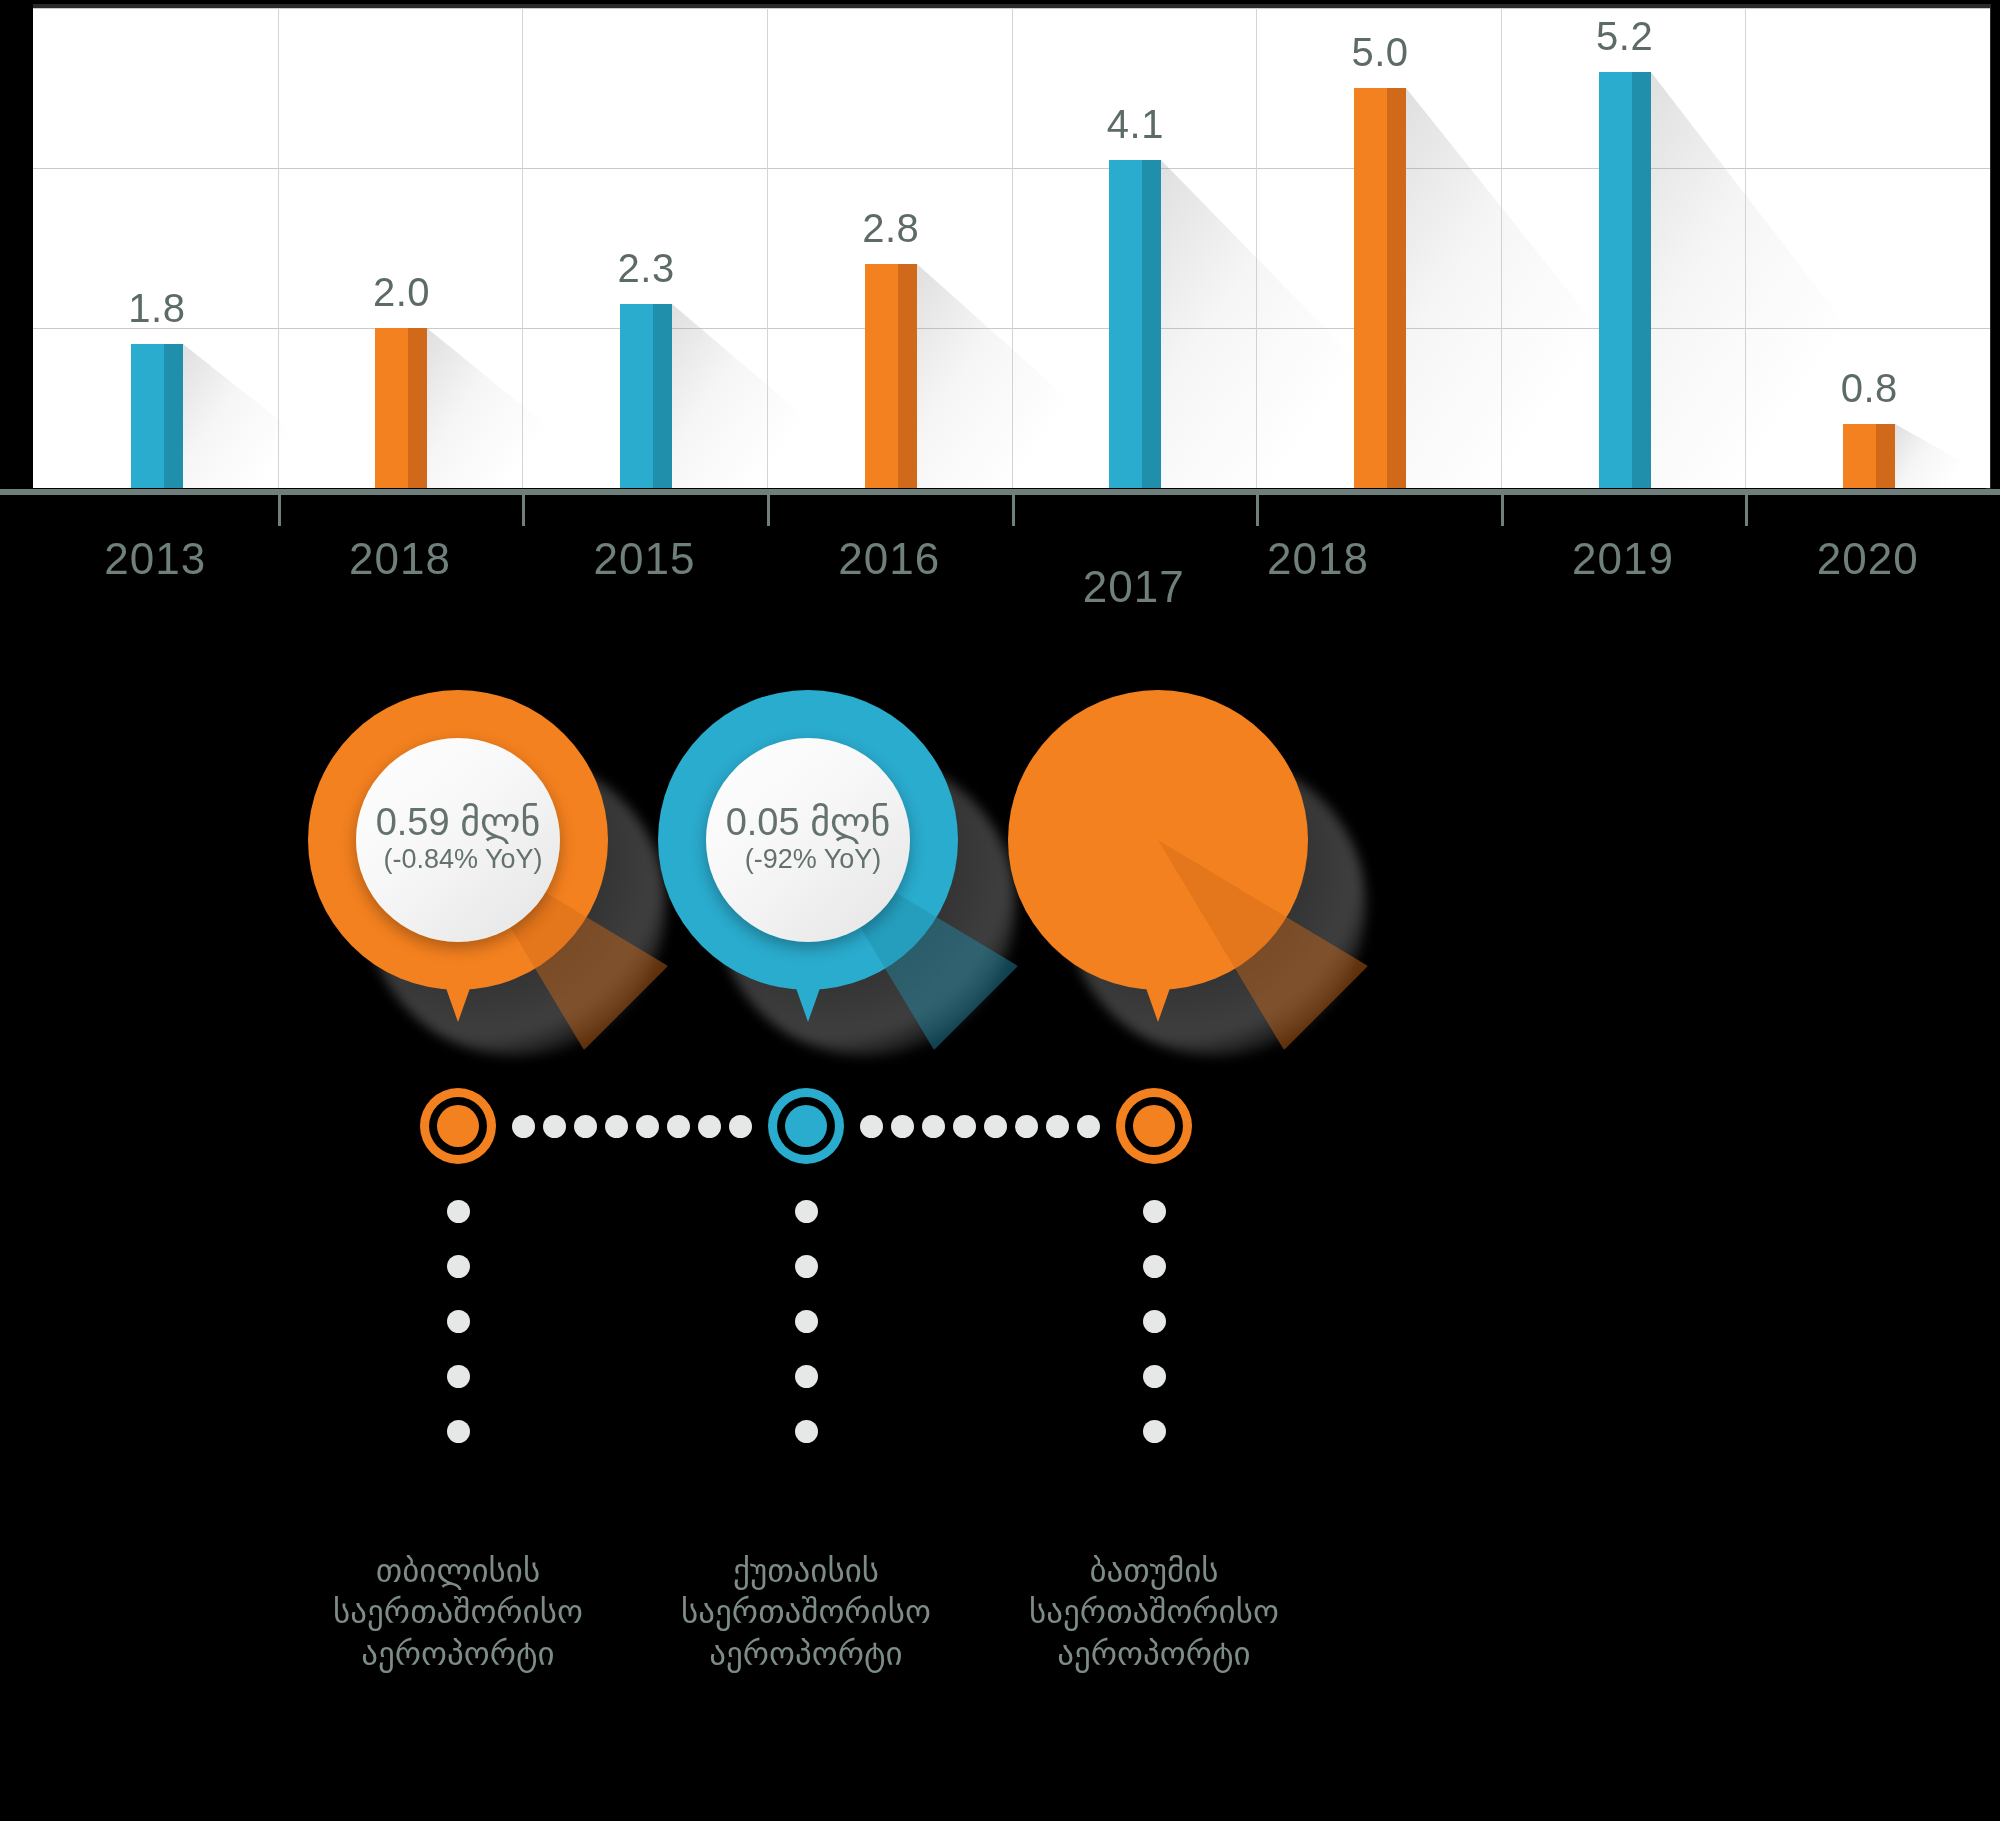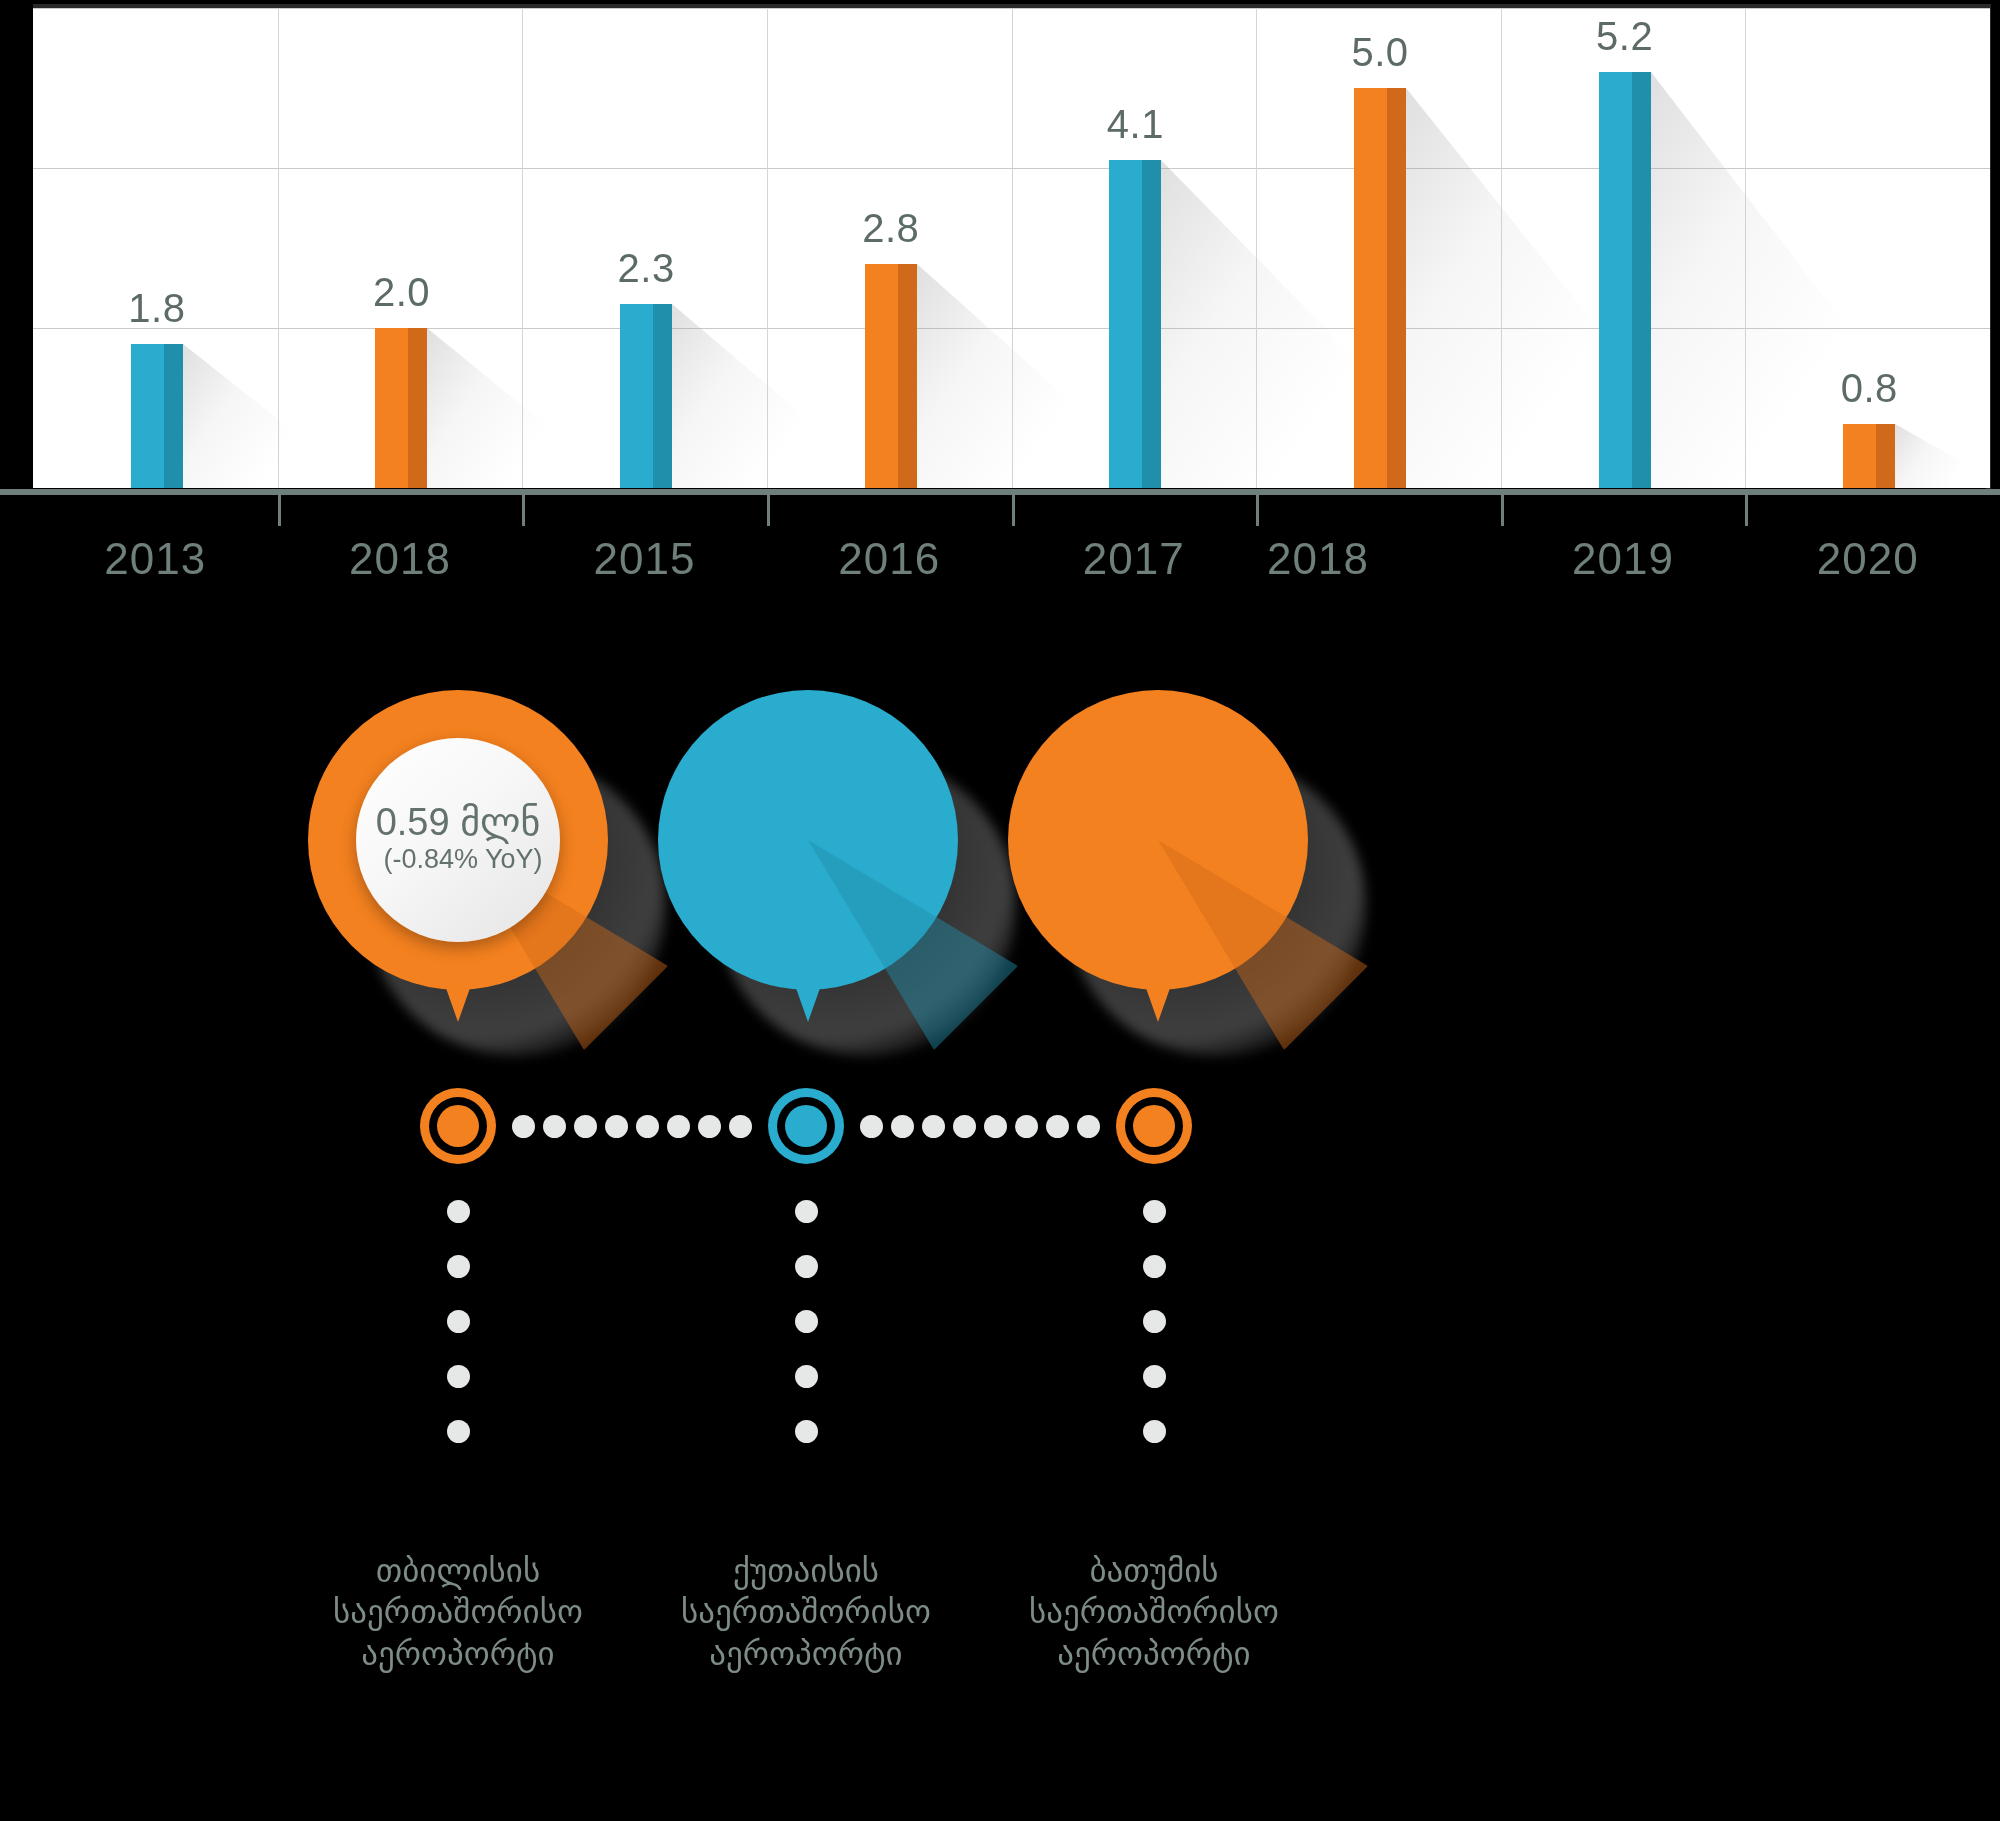--- a/index.html
+++ b/index.html
@@ -183,21 +183,21 @@
         <div class="xtick" style="left: 1012px;"></div>
         <div class="xtick" style="left: 1256px;"></div>
         <div class="xtick" style="left: 1501px;"></div>
         <div class="xtick" style="left: 1745px;"></div>
       </div>
     <div id="xlabels">
         <div class="xlabel" style="left: 65.3125px;">2013</div>
         <div class="xlabel" style="left: 309.938px;">2018</div>
         <div class="xlabel" style="left: 554.562px;">2015</div>
         <div class="xlabel" style="left: 799.188px;">2016</div>
-        <div class="xlabel" style="left: 1043.81px;">2017</div>
+        <div class="xlabel" style="left: 1043.81px; margin-top: 28px;">2017</div>
         <div class="xlabel" style="left: 1228px;">2018</div>
         <div class="xlabel" style="left: 1533.06px;">2019</div>
         <div class="xlabel" style="left: 1777.69px;">2020</div>
       </div>
   <div class="bar-value" style="left: 96.85px; top: 286px;">1.8</div>
       <div class="bar-value" style="left: 341.475px; top: 270px;">2.0</div>
       <div class="bar-value" style="left: 586.1px; top: 246px;">2.3</div>
       <div class="bar-value" style="left: 830.725px; top: 206px;">2.8</div>
       <div class="bar-value" style="left: 1075.35px; top: 102px;">4.1</div>
       <div class="bar-value" style="left: 1319.97px; top: 30px;">5.0</div>
@@ -217,20 +217,24 @@
             <div class="pin-sub">(-0.84% YoY)</div>
           </div>
         </div>
       </div>
       <div class="pin" style="left: 650px;">
         <div class="pin-shadow"></div>
         <div class="pin-body">
           <div class="pin-tail" style="background: rgb(42, 172, 206);"></div>
           <div class="pin-circle" style="background: rgb(42, 172, 206);"></div>
           <div class="pin-longshadow" style="background: rgb(31, 143, 172);"></div>
+          <div class="pin-inner">
+            <div class="pin-val">0.05 მლნ</div>
+            <div class="pin-sub">(-92% YoY)</div>
+          </div>
         </div>
       </div>
       <div class="pin" style="left: 1000px;">
         <div class="pin-shadow"></div>
         <div class="pin-body">
           <div class="pin-tail" style="background: rgb(244, 129, 31);"></div>
           <div class="pin-circle" style="background: rgb(244, 129, 31);"></div>
           <div class="pin-longshadow" style="background: rgb(209, 105, 26);"></div>
         </div>
       </div>

